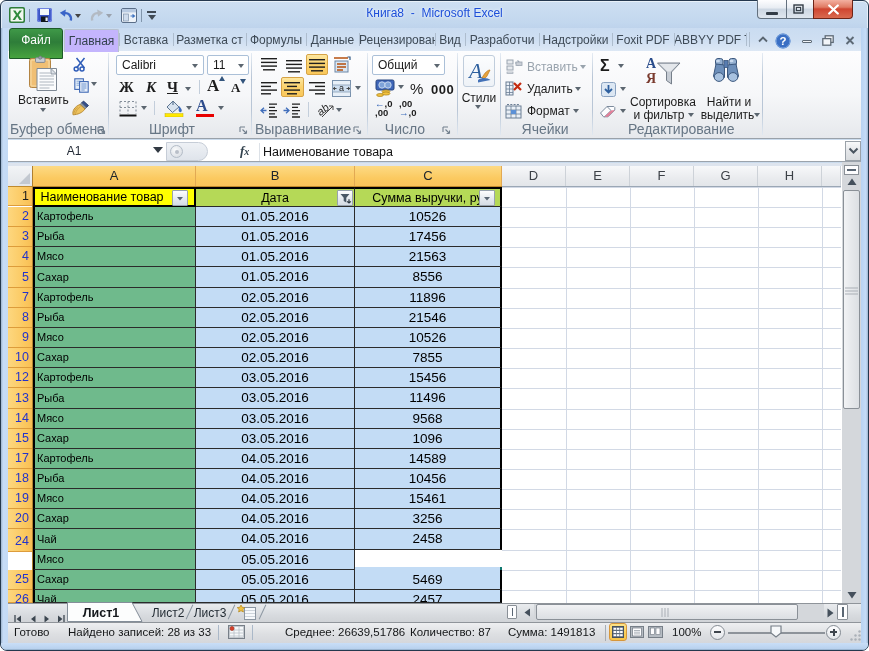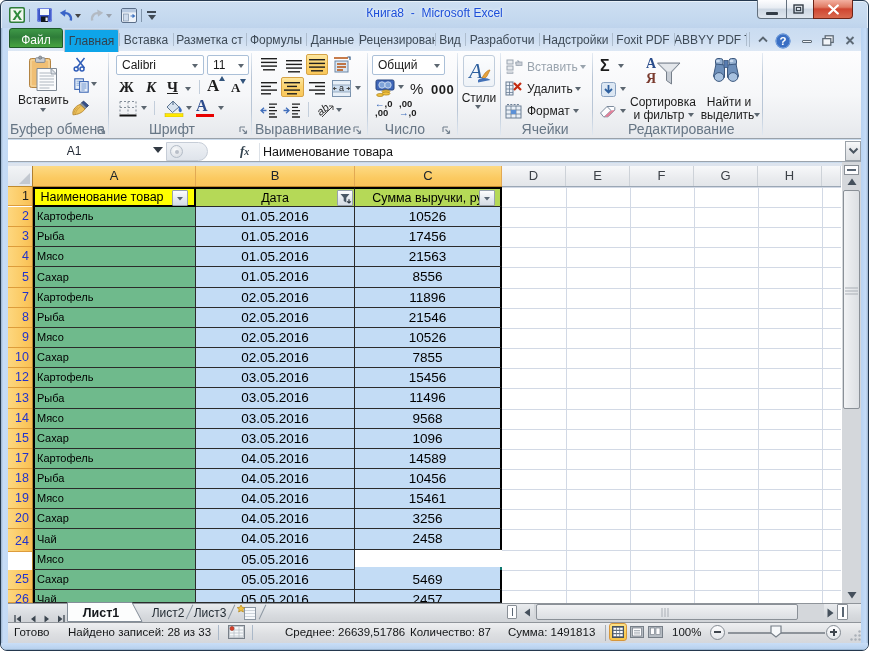--- a/index.html
+++ b/index.html
@@ -7,22 +7,22 @@
 .win{position:absolute;left:0;top:0;width:869px;height:651px;
  background:linear-gradient(#cddff2,#c2d7ee 22px,#bed3ec 27px,#cbdcf0 29px,#ccdced 50px,#bdd3ea);
  border:1px solid #24384e;border-radius:6px 6px 7px 7px;
  box-shadow:inset 0 0 0 1px rgba(255,255,255,.55);}
 .tabrow{position:absolute;left:8px;top:28px;width:853px;height:23px;
  background:linear-gradient(#cadcf1,#cfdff2 55%,#dde8f5);}
 .ribbon{position:absolute;left:8px;top:51px;width:853px;height:88px;
  background:linear-gradient(#fdfdfe,#f6f7f9 50%,#eceef1 82%,#e6e8ec);border-bottom:1px solid #9aa1a9;}
 .tab{position:absolute;top:29px;height:22px;color:#3e4a56;font-size:12px;text-align:center;line-height:22px;white-space:nowrap;overflow:hidden;}
 .tabsep{position:absolute;top:33px;height:13px;width:1px;background:#aebdce;}
-.filetab{position:absolute;left:9px;top:28px;width:54px;height:20px;background:linear-gradient(#3f9948,#2e7d39 45%,#47a33f);border:1px solid #1e5a28;border-radius:3px 3px 0 0;color:#fff;font-size:12px;text-align:center;line-height:23px;}
-.activetab{position:absolute;left:64px;top:28.5px;width:55px;height:23px;background:#0ea5e9;border:1px solid #b8c2ce;border-bottom:none;border-radius:2px 2px 0 0;color:#33424e;font-size:12px;text-align:center;line-height:22px;}
+.filetab{position:absolute;left:9px;top:28px;width:54px;height:31px;background:linear-gradient(#3f9948,#2e7d39 45%,#47a33f);border:1px solid #1e5a28;border-radius:3px 3px 0 0;color:#fff;font-size:12px;text-align:center;line-height:23px;}
+.activetab{position:absolute;left:64px;top:28.5px;width:55px;height:23px;background:#c4b5fd;border:1px solid #b8c2ce;border-bottom:none;border-radius:2px 2px 0 0;color:#33424e;font-size:12px;text-align:center;line-height:22px;}
 .gsep{position:absolute;top:53px;height:82px;width:1px;background:linear-gradient(#e5ecf4,#b9c6d6 30%,#b9c6d6 70%,#e0e8f1);}
 .glabel{position:absolute;top:122.5px;height:12px;font-size:14px;color:#677685;text-align:center;line-height:12px;white-space:nowrap;}
 .launcher{position:absolute;width:9px;height:9px;}
 .launcher svg{display:block;}
 .combo{position:absolute;background:#fff;border:1px solid #abc0d8;border-radius:2px;font-size:12px;color:#1a1a1a;}
 .rtxt{font-size:12px;color:#1c1c1c;white-space:nowrap;}
 .dd{width:0;height:0;border-left:3px solid transparent;border-right:3px solid transparent;border-top:4px solid #5c6670;display:block;}
 .hl{background:linear-gradient(#fde7a0,#fbd26d 50%,#f9c75a);border:1px solid #d6a346;border-radius:2px;}
 .fbar{position:absolute;left:8px;top:140px;width:853px;height:22px;background:#fff;border-bottom:1px solid #9ba3ac;}
 .fbar2{position:absolute;left:8px;top:163px;width:853px;height:3px;background:#dde4ee;}

